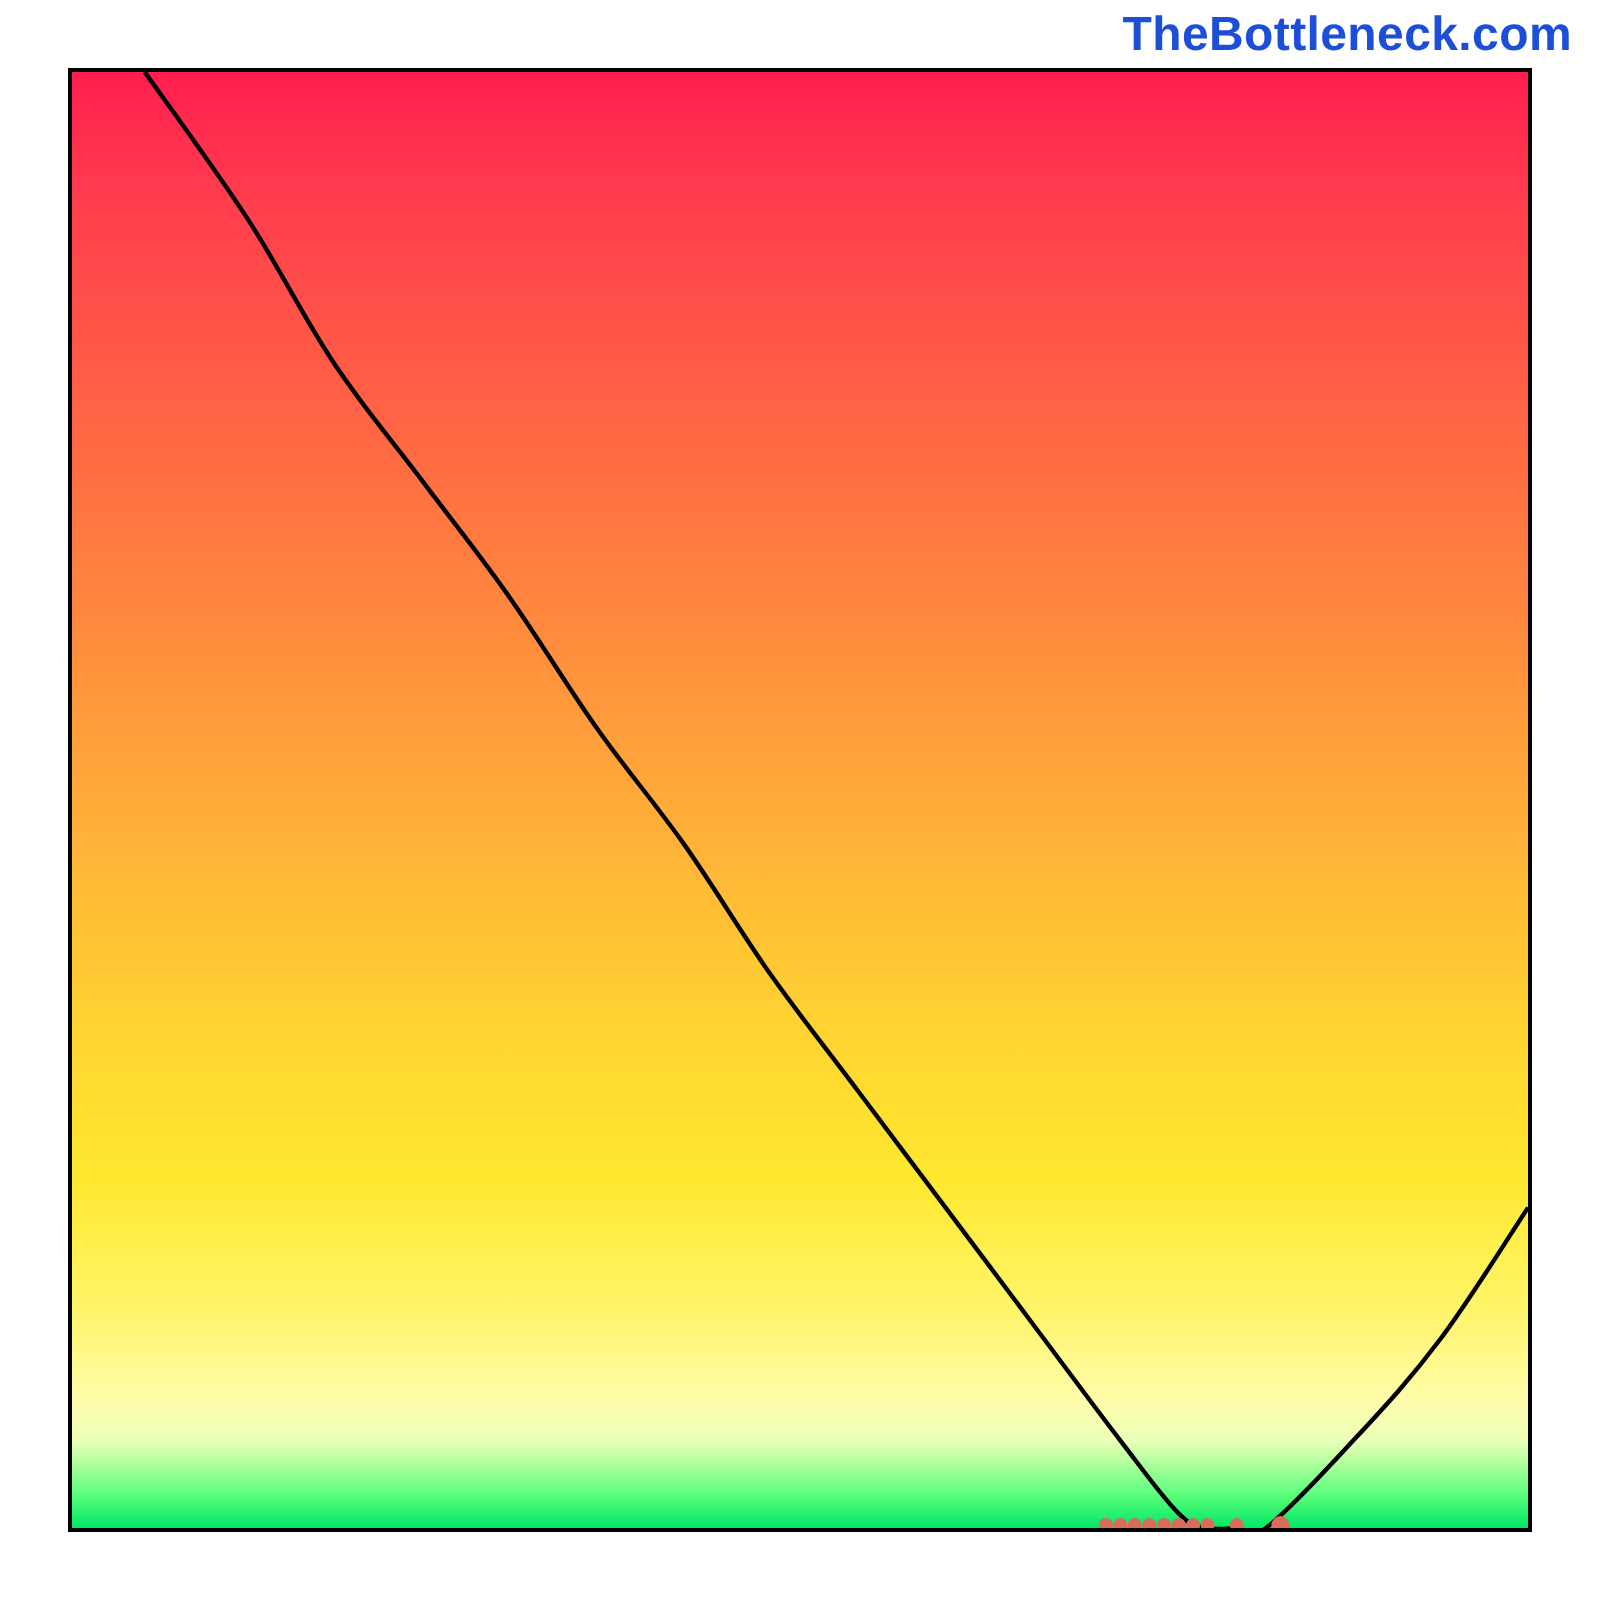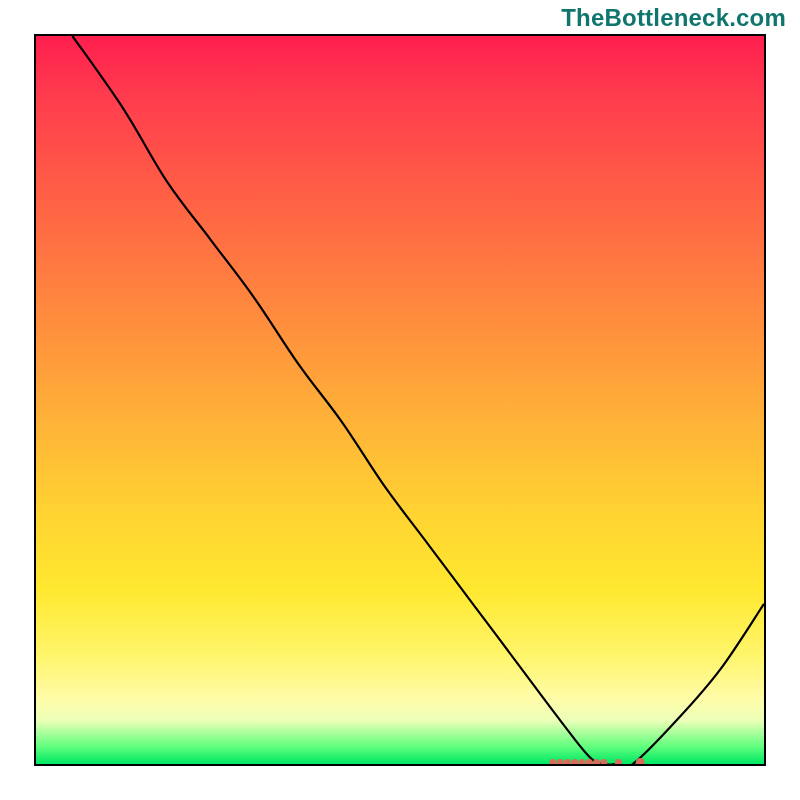--- a/index.html
+++ b/index.html
@@ -15,21 +15,21 @@
     position: relative;
     width: 800px;
     height: 800px;
   }
   .watermark {
     position: absolute;
     top: 4px;
     right: 14px;
     font-size: 24px;
     font-weight: bold;
-    color: #0f766e;
+    color: #1d4ed8;
     letter-spacing: 0.2px;
     font-family: Arial, sans-serif;
   }
   .plot-border {
     position: absolute;
     left: 34px;
     top: 34px;
     width: 732px;
     height: 732px;
     border: 2px solid #000000;

